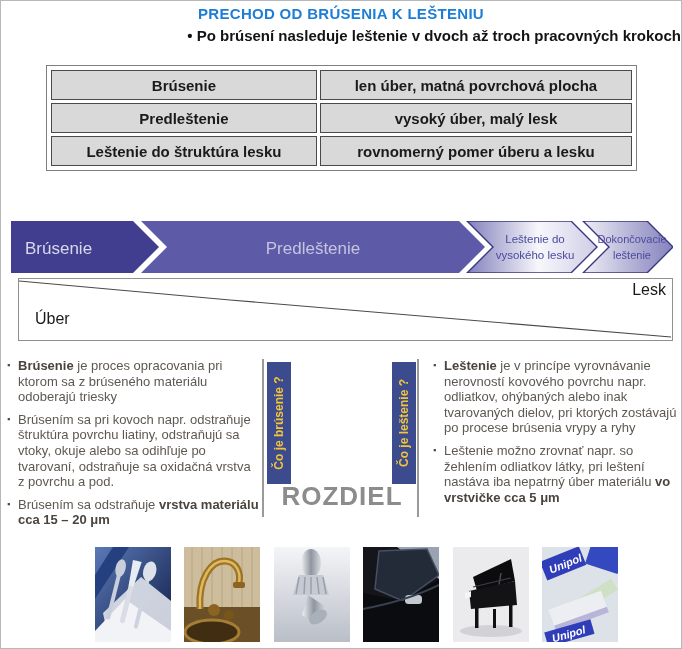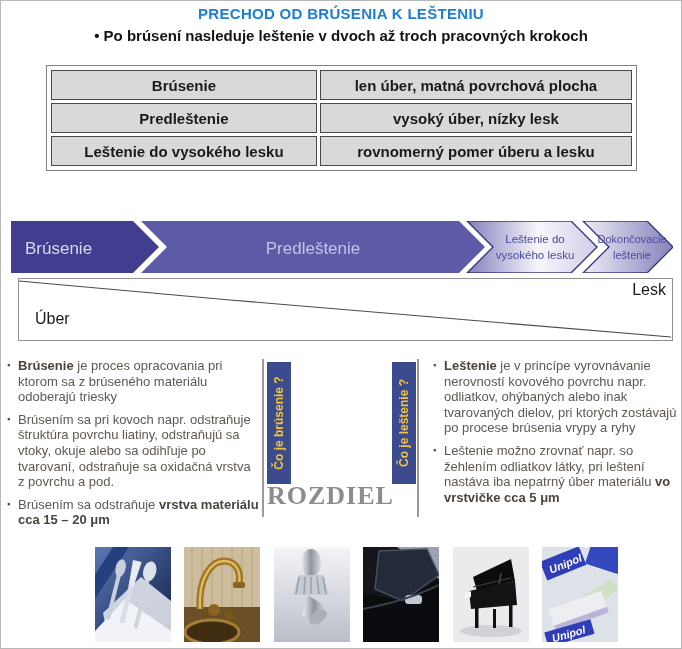--- a/index.html
+++ b/index.html
@@ -2,21 +2,21 @@
 <html><head>
 <meta charset="utf-8">
 <style>
   * { margin:0; padding:0; box-sizing:border-box; }
   body { font-family:"Liberation Sans", sans-serif; background:#fff; }
   #page { position:relative; width:682px; height:649px; background:#fff;
           border:1px solid #b8b8b8; overflow:hidden;padding-left:40px; }
 
   .title { position:absolute; top:4px; left:0; width:100%; text-align:center;
            font-size:15px; font-weight:bold; color:#1d7ed6; letter-spacing:.3px; }
-  .subtitle { position:absolute; top:26px; left:0; width:100%; text-align:center;
+  .subtitle { position:absolute; top:26px; left:0; width:100%; text-align:right;
               font-size:15px; font-weight:bold; color:#141414; }
 
   .tablewrap { position:absolute; top:64px; left:45px; width:591px;
                border:1px solid #7f7f7f; background:#fff; padding:1px; }
   table.cmp { width:100%; border-collapse:separate; border-spacing:3px; }
   table.cmp td { background:#d9d9d9; border:1px solid #4a4a4a; height:30px;
                  text-align:center; vertical-align:middle; font-size:15px;
                  font-weight:bold; color:#1a1a1a; padding:2px 6px; }
   td.c1 { width:46%; } td.c2 { width:54%;margin-top:43px; }
 
@@ -33,22 +33,22 @@
   .bl { font-weight:bold; color:#4a443d; }
   .bt { font-weight:bold; color:#4a443d; }
 
   .vline { position:absolute; top:358px; width:2px; height:158px; background:#9a9a9a; }
   .vline1 { left:261px; } .vline2 { left:416px; }
   .vbanner { position:absolute; top:361px; width:24px; height:122px; background:#3c4a8e; }
   .vbanner1 { left:266px; } .vbanner2 { left:391px; }
   .vbanner span { position:absolute; left:50%; top:50%;
                   transform:translate(-50%,-50%) rotate(-90deg);
                   white-space:nowrap; color:#f2c43c; font-weight:bold; font-size:12px; }
-  .rozdiel { position:absolute; left:266px; top:480px; width:150px; 
-             font-size:26px; font-weight:bold; color:#8c8c8c; letter-spacing:1px;font-family:Liberation Serif, serif; }
+  .rozdiel { position:absolute; left:266px; top:480px; width:150px; text-align:center;
+             font-size:26px; font-weight:bold; color:#8c8c8c; letter-spacing:1px; }
 
   .strip { position:absolute; top:546px; left:94px; white-space:nowrap; }
   .ph { display:inline-block; width:76px; height:95px; margin-right:9px; vertical-align:top; }
   .ph:last-child { margin-right:0; }
 </style>
 </head>
 <body>
 
 <div id="page">
 
@@ -57,24 +57,24 @@
 
   <div class="tablewrap">
     <table class="cmp">
       <tbody>
           <tr>
         <td class="c1">Brúsenie</td>
         <td class="c2">len úber, matná povrchová plocha</td>
       </tr>
       <tr>
         <td class="c1">Predleštenie</td>
-        <td class="c2">vysoký úber, nízky lesk</td>
+        <td class="c2">vysoký úber, malý lesk</td>
       </tr>
       <tr>
-        <td class="c1">Leštenie do vysokého lesku</td>
+        <td class="c1">Leštenie do štruktúra lesku</td>
         <td class="c2">rovnomerný pomer úberu a lesku</td>
       </tr>
     </tbody>
       </table>
   </div>
 
   <svg class="bannersvg" width="662" height="52" viewBox="0 0 662 52">
     <defs>
       <linearGradient id="g3" x1="0" y1="0" x2="1" y2="0">
         <stop offset="0" stop-color="#8280bc"></stop>

